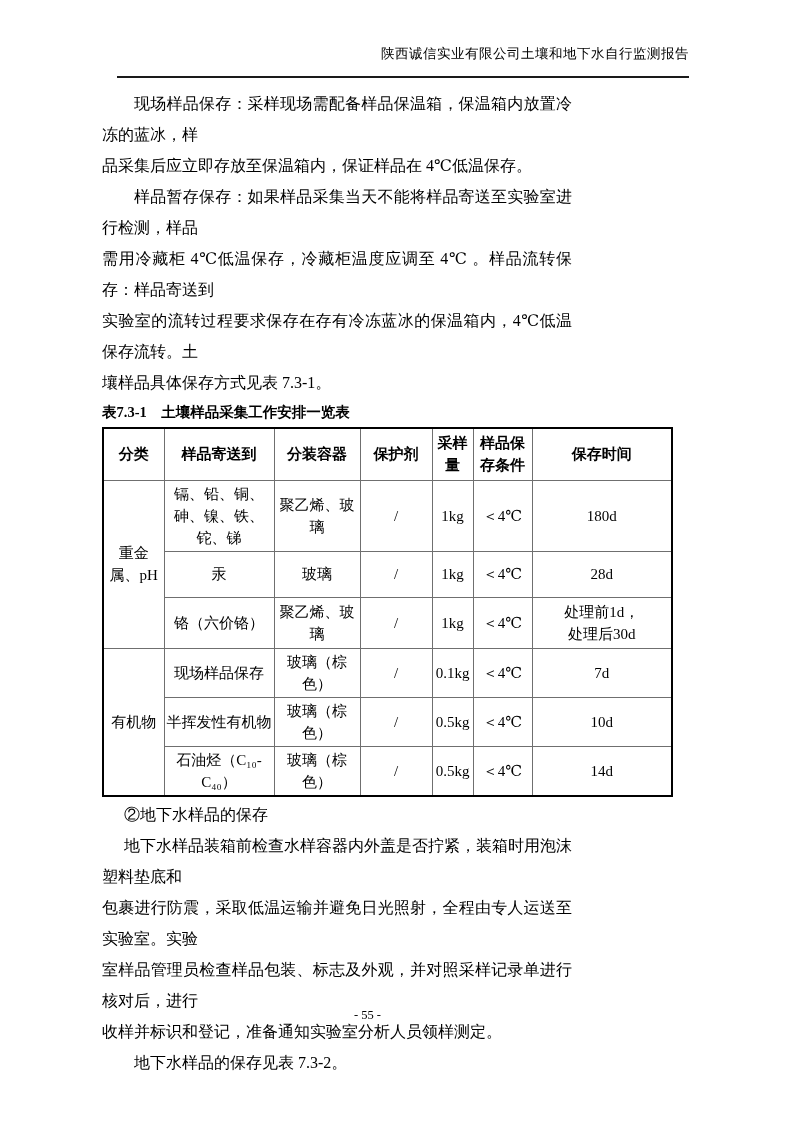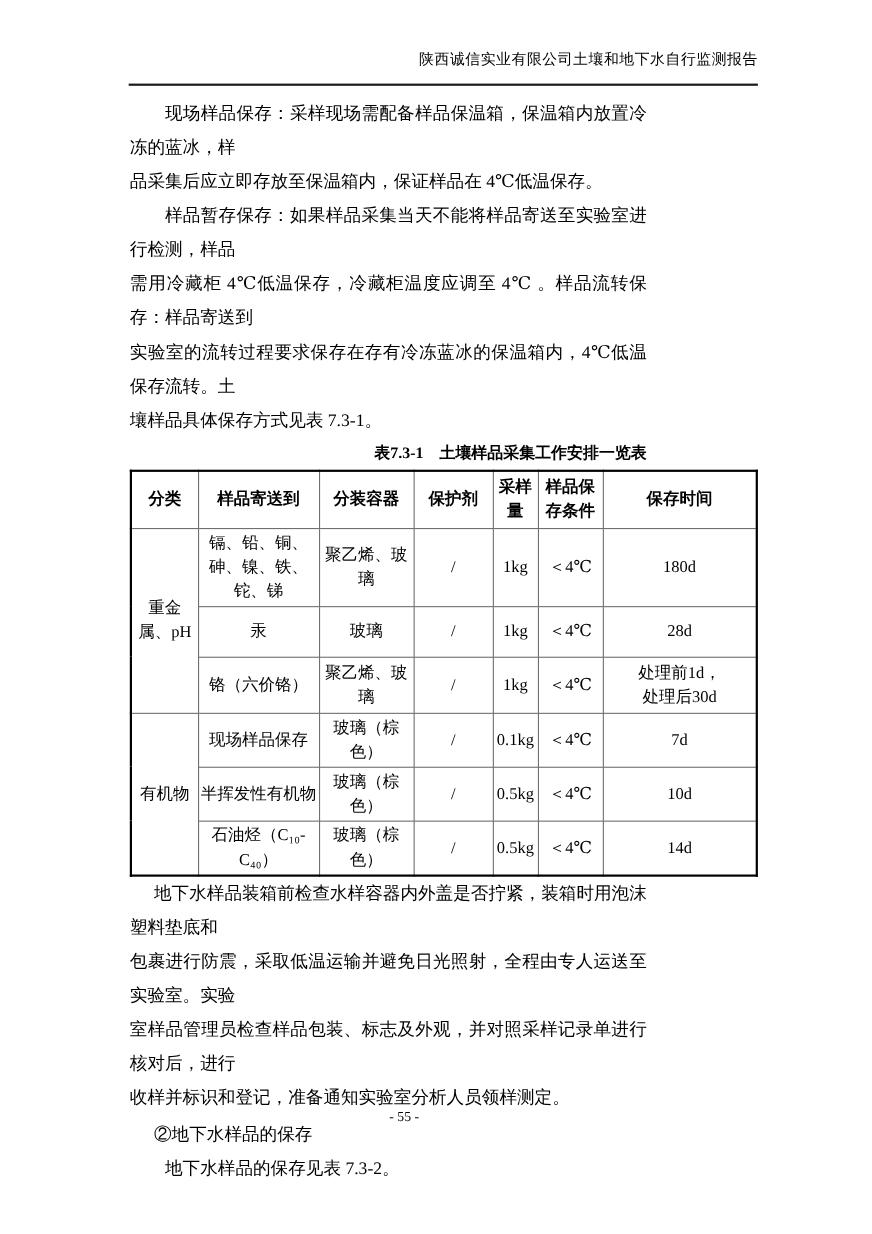--- a/index.html
+++ b/index.html
@@ -21,39 +21,39 @@
     text-align: right;
     font-size: 13.5px;
     line-height: 20px;
     padding-bottom: 12px;
     border-bottom: 2.5px solid #1a1a1a;
     letter-spacing: 0.5px;
   }
   .content {
     position: absolute;
     top: 86px;
-    left: 118px;
+    left: 102px;
     width: 470px;
   }
   p.para {
     margin: 0;
     font-size: 16px;
     line-height: 31px;
     text-align: justify;
     white-space: pre-line;
     word-break: break-all;
   }
   p.para.first { margin-top: 2px; }
   .indent2 { text-indent: 32px; }
   .indent1 { text-indent: 22px; }
   .caption {
     margin: 3px 0 4px 0;
     font-size: 14.5px;
     font-weight: bold;
-    text-align: right;
+    text-align: left;
     line-height: 22px;
     white-space: pre;
   }
   table.sample-table {
     border-collapse: collapse;
     table-layout: fixed;
     width: 569px;
     border: 2.5px solid #000;
   }
   table.sample-table th, table.sample-table td {
@@ -178,27 +178,27 @@
           <td class="pre">玻璃（棕
 色）</td>
           <td>/</td>
           <td>0.5kg</td>
           <td>＜4℃</td>
           <td>14d</td>
         </tr>
       </tbody>
     </table>
 
+    <p class="para indent1" style="margin-top:2px">②地下水样品的保存</p>
+
     <p class="para indent1">地下水样品装箱前检查水样容器内外盖是否拧紧，装箱时用泡沫塑料垫底和
 包裹进行防震，采取低温运输并避免日光照射，全程由专人运送至实验室。实验
 室样品管理员检查样品包装、标志及外观，并对照采样记录单进行核对后，进行
 收样并标识和登记，准备通知实验室分析人员领样测定。</p>
 
-    <p class="para indent1" style="margin-top:2px">②地下水样品的保存</p>
-
     <p class="para indent2">地下水样品的保存见表 7.3-2。</p>
 
   </div>
 
   <div class="footer">
     <span>- 55 -</span>
   </div>
 
 </div>
 

